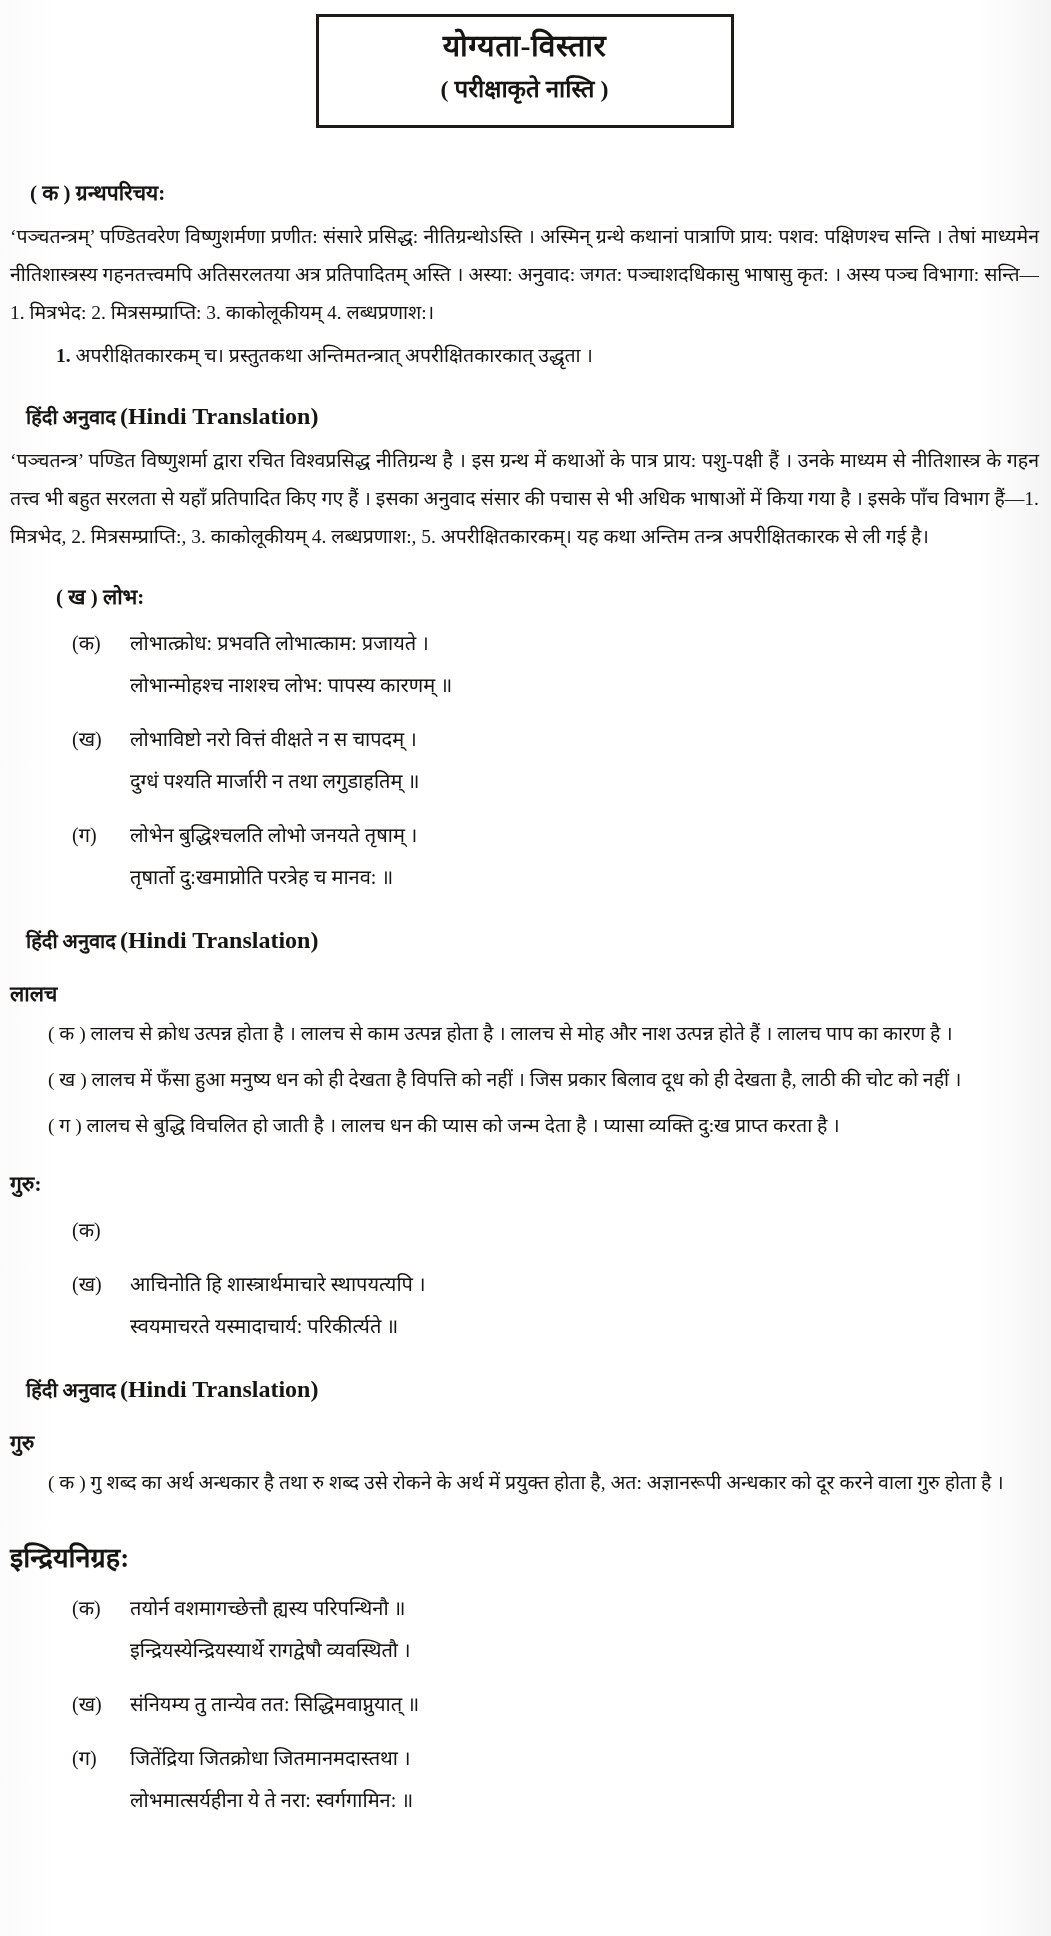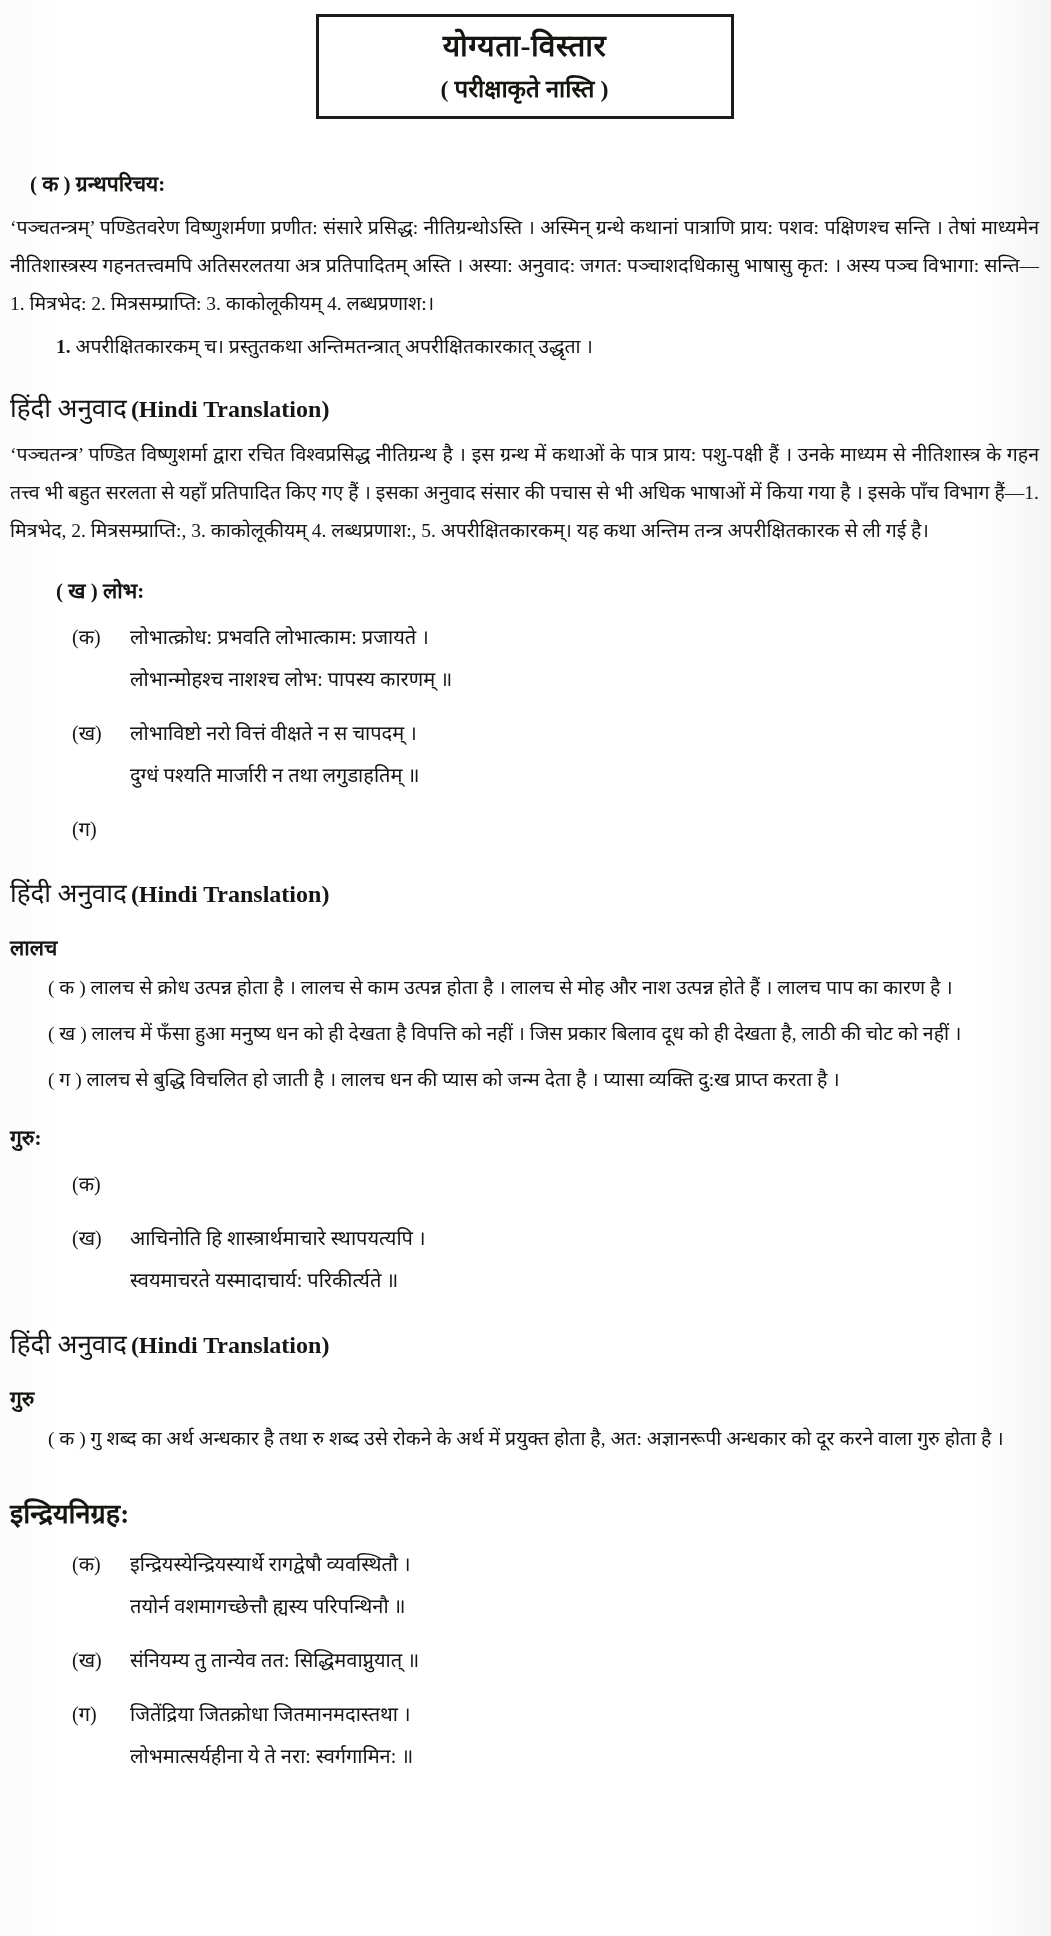--- a/index.html
+++ b/index.html
@@ -12,40 +12,40 @@
     background:linear-gradient(90deg,#fbfbfb 0%,#ffffff 6%,#ffffff 93%,#f4f4f4 100%);
     font-family:"Liberation Serif", serif;
     color:#171512;
   }
   
   .title-box{
     width:400px;
     margin:6px auto 0;
     border:3px solid #1d1a17;
     text-align:center;
-    padding:10px 6px 12px;
+    padding:10px 6px 21px;
     background:#fff;
   }
   .title-box .title{font-size:30px;font-weight:bold;letter-spacing:.5px;line-height:1.25;}
   .title-box .subtitle{font-size:24px;font-weight:bold;margin-top:6px;}
 
   .sec-heading{font-size:21px;font-weight:bold;margin:50px 0 0 20px;}
   .sub-sec-heading{font-size:21px;font-weight:bold;margin:26px 0 4px 46px;}
 
   .para{
     font-size:19.5px;
     line-height:38px;
     text-align:justify;
     margin:12px 0 0 0;
   }
   .note-line{font-size:19.5px;line-height:36px;margin:6px 0 0 46px;}
   .note-num{font-weight:bold;}
 
   .ht-heading{margin:28px 0 0 0;line-height:1.2;}
-  .ht-hi{font-weight:normal;font-size:26px;}
+  .ht-hi{font-weight:bold;font-size:20px;margin-left:16px;}
   .ht-en{font-weight:bold;font-size:24px;}
 
   .subhead{font-size:21px;font-weight:bold;margin:24px 0 0 0;}
   .big-head{font-size:27px;font-weight:bold;margin:36px 0 0 0;}
 
   .hpara{
     font-size:19.5px;
     line-height:38px;
     text-align:justify;
     text-indent:38px;
@@ -93,20 +93,24 @@
   </div>
   <div class="verse">
     <span class="v-label">(ख)</span>
     <span class="v-lines">
       <span class="v-line">लोभाविष्टो नरो वित्तं वीक्षते न स चापदम् ।</span>
       <span class="v-line">दुग्धं पश्यति मार्जारी न तथा लगुडाहतिम् ॥</span>
     </span>
   </div>
   <div class="verse">
     <span class="v-label">(ग)</span>
+    <span class="v-lines">
+      <span class="v-line">लोभेन बुद्धिश्चलति लोभो जनयते तृषाम् ।</span>
+      <span class="v-line">तृषार्तो दु:खमाप्नोति परत्रेह च मानव: ॥</span>
+    </span>
   </div>
 
   <div class="ht-heading"><span class="ht-hi">हिंदी अनुवाद</span> <span class="ht-en">(Hindi Translation)</span></div>
 
   <div class="subhead">लालच</div>
 
   <p class="hpara">( क ) लालच से क्रोध उत्पन्न होता है । लालच से काम उत्पन्न होता है । लालच से मोह और नाश उत्पन्न होते हैं । लालच पाप का कारण है ।</p>
   <p class="hpara">( ख ) लालच में फँसा हुआ मनुष्य धन को ही देखता है विपत्ति को नहीं । जिस प्रकार बिलाव दूध को ही देखता है, लाठी की चोट को नहीं ।</p>
   <p class="hpara">( ग ) लालच से बुद्धि विचलित हो जाती है । लालच धन की प्यास को जन्म देता है । प्यासा व्यक्ति दु:ख प्राप्त करता है ।</p>
 
@@ -127,22 +131,22 @@
 
   <div class="subhead">गुरु</div>
 
   <p class="hpara">( क ) गु शब्द का अर्थ अन्धकार है तथा रु शब्द उसे रोकने के अर्थ में प्रयुक्त होता है, अत: अज्ञानरूपी अन्धकार को दूर करने वाला गुरु होता है ।</p>
 
   <div class="big-head">इन्द्रियनिग्रह:</div>
 
   <div class="verse">
     <span class="v-label">(क)</span>
     <span class="v-lines">
+      <span class="v-line">तयोर्न वशमागच्छेत्तौ ह्यस्य परिपन्थिनौ ॥</span>
       <span class="v-line">इन्द्रियस्येन्द्रियस्यार्थे रागद्वेषौ व्यवस्थितौ ।</span>
-      <span class="v-line">तयोर्न वशमागच्छेत्तौ ह्यस्य परिपन्थिनौ ॥</span>
     </span>
   </div>
   <div class="verse">
     <span class="v-label">(ख)</span>
     <span class="v-lines">
       <span class="v-line">संनियम्य तु तान्येव तत: सिद्धिमवाप्नुयात् ॥</span>
     </span>
   </div>
   <div class="verse">
     <span class="v-label">(ग)</span>

